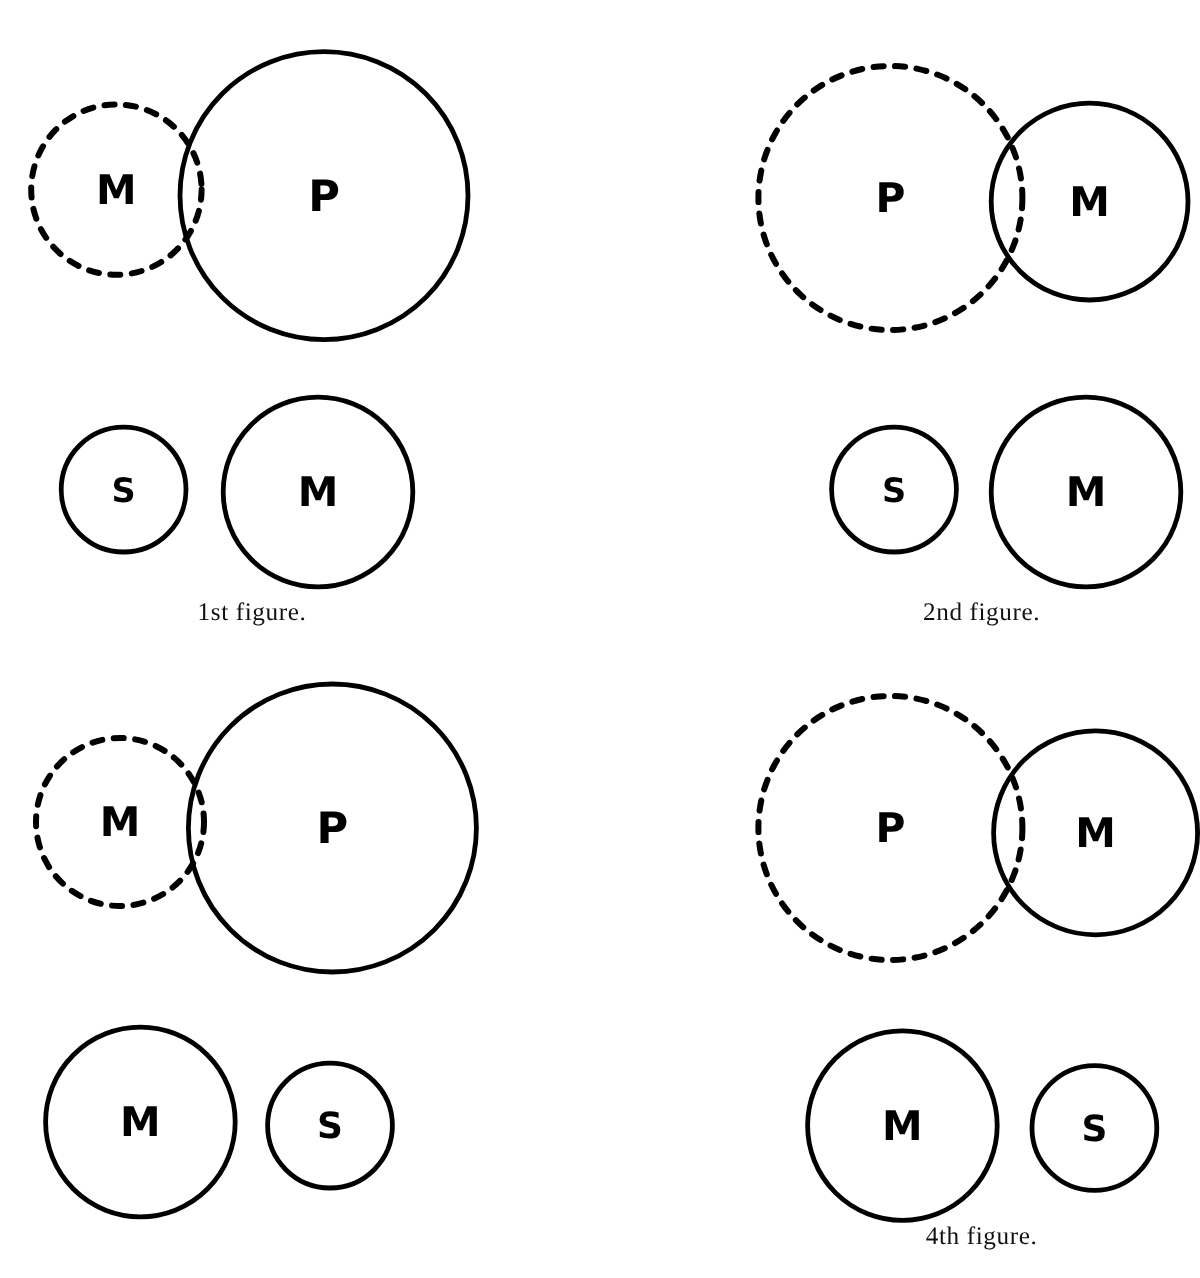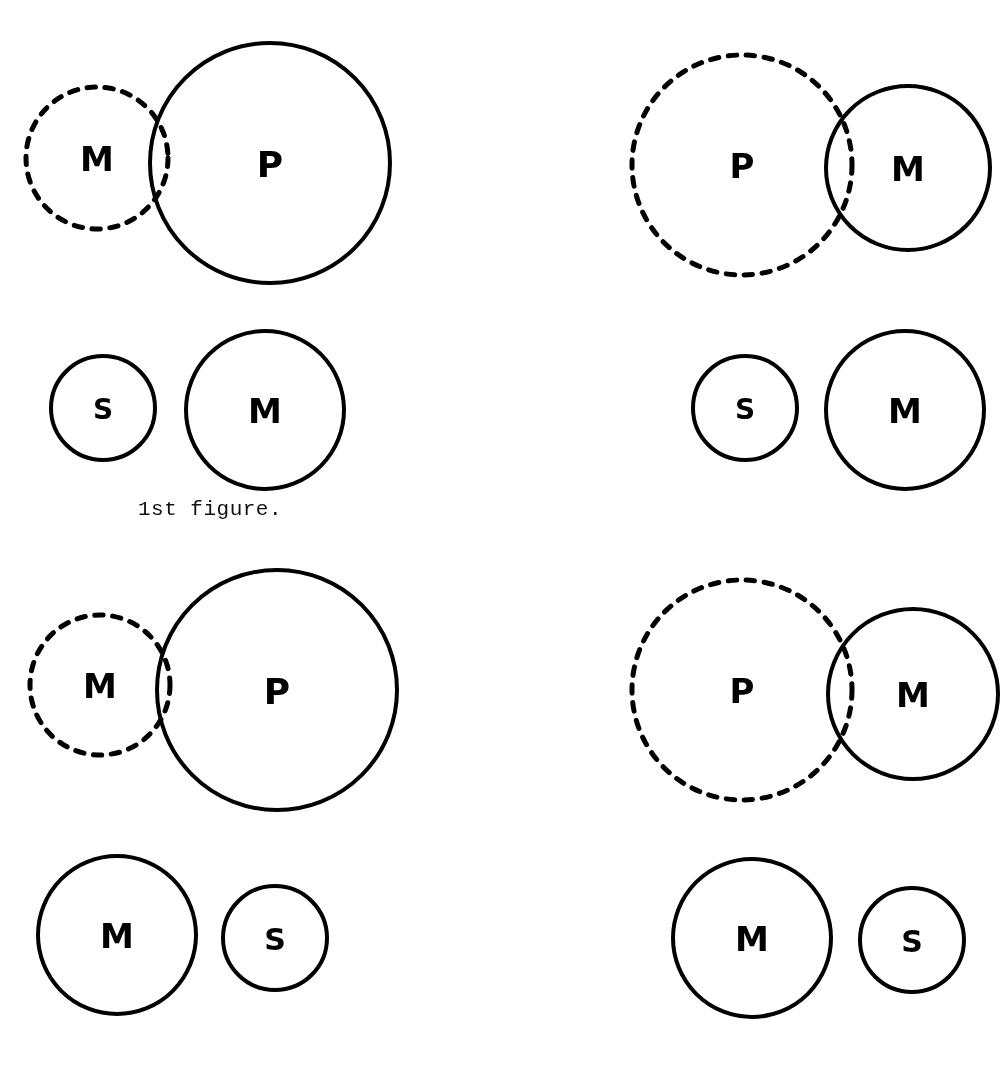--- a/index.html
+++ b/index.html
@@ -24,21 +24,21 @@
     background: #ffffff;
   }
   .diagram-svg {
     position: absolute;
     left: 0; top: 0;
     overflow: visible;
   }
   .caption {
     position: absolute;
     text-align: center;
-    font-family: Liberation Mono, monospace;
+    font-family: Liberation Serif, serif;
     font-size: 21px;
     letter-spacing: 0.5px;
     color: #111111;
     white-space: nowrap;
   }
   .circle-label {
     font-family: "DejaVu Sans", sans-serif;
     font-weight: bold;
     fill: #000000;
     text-anchor: middle;
@@ -143,13 +143,15 @@
           </g>
           <g>
             <circle cx="912" cy="940" r="52" stroke-width="4" class="solid-circle"></circle>
             <text x="912" y="941" class="circle-label" font-size="30">S</text>
           </g>
         </g>
       </g>
     </svg>
 
   <div class="caption" style="left: 60px; top: 498px; width: 300px;">1st figure.</div>
+  <div class="caption" style="left: 668px; top: 498px; width: 300px;">2nd figure.</div>
+  <div class="caption" style="left: 668px; top: 1018px; width: 300px;">4th figure.</div>
 </div>
 
 </body></html>

